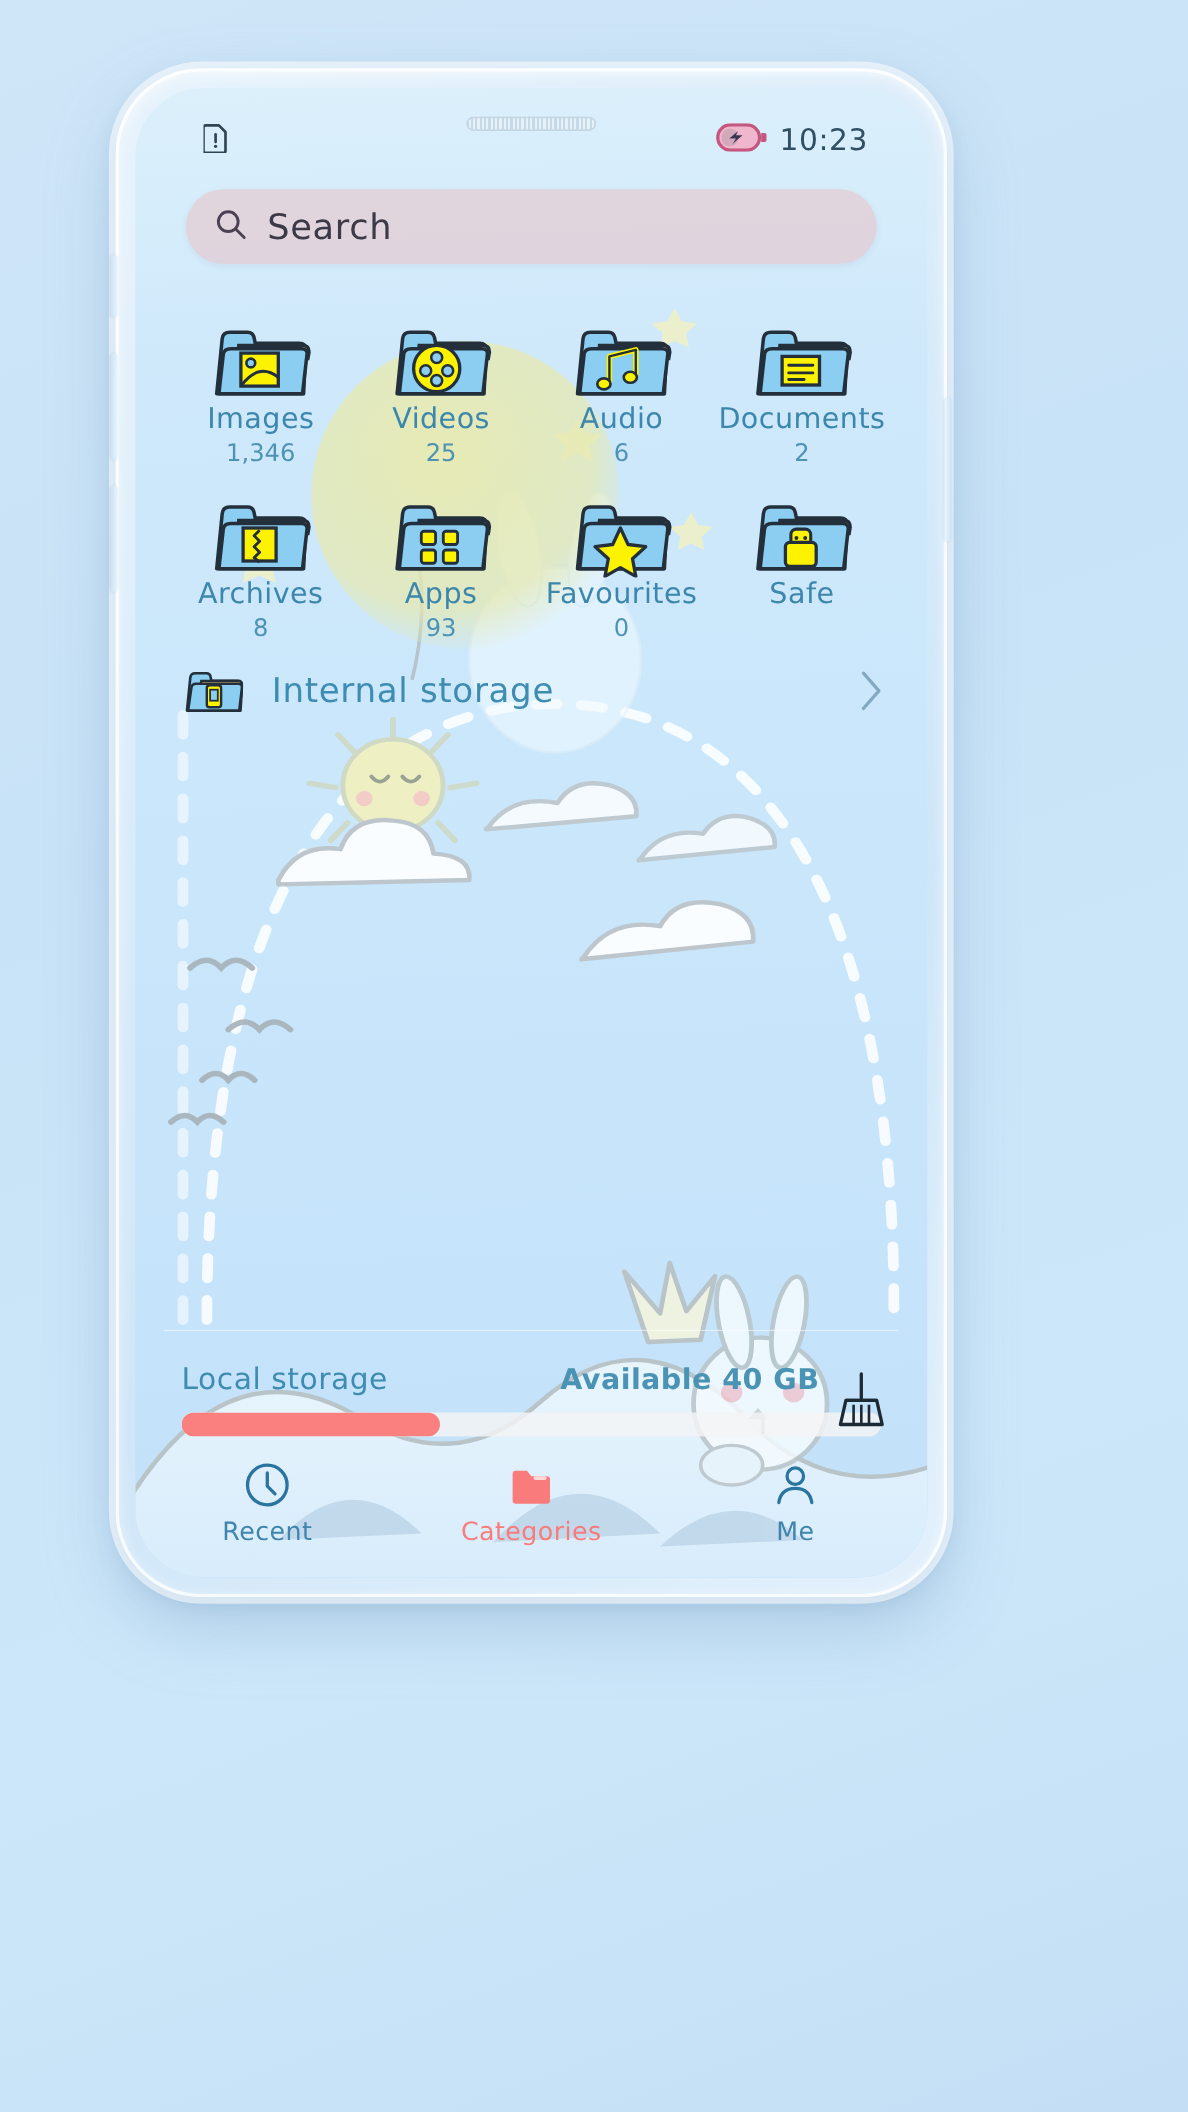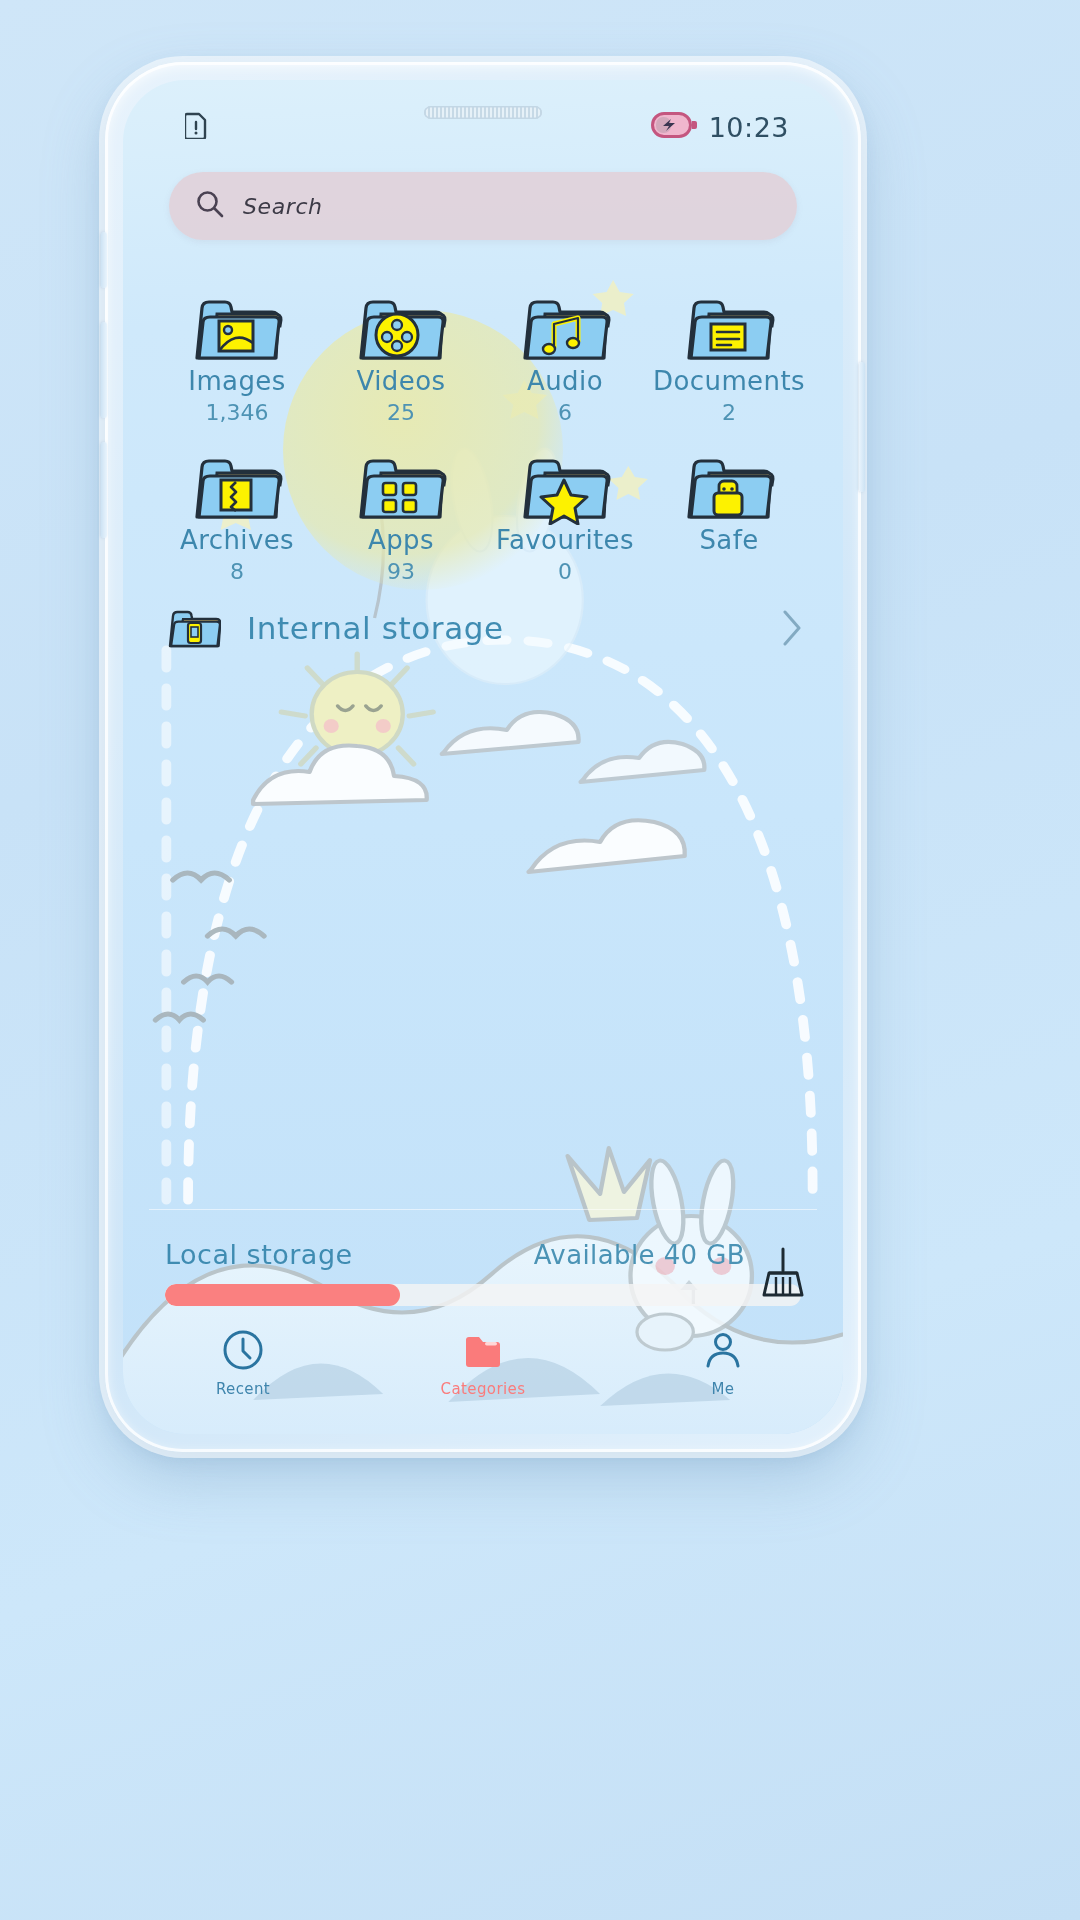--- a/index.html
+++ b/index.html
@@ -83,23 +83,22 @@
   
   .searchbar {
     position:absolute; top:92px; left:46px; right:46px; height:68px;
     background: rgba(226,206,214,.82);
     border-radius: 34px;
     display:flex; align-items:center; gap:18px;
     padding: 0 26px;
     box-shadow: 0 2px 6px rgba(150,130,145,.12);
   }
   .search-text {
-    font-size:22px; color:#3c3a46; letter-spacing:.6px;
+    font-size:32px; color:#3c3a46; letter-spacing:.6px;
     font-family:"DejaVu Sans", sans-serif;
-    font-style:italic;
   }
 
   
   .grid {
     position:absolute; top:200px; left:32px; right:32px;
     display:grid; grid-template-columns: repeat(4,1fr);
     row-gap: 14px;
   }
   .cell {
     display:flex; flex-direction:column; align-items:center;
@@ -139,39 +138,39 @@
   .localbar {
     position:absolute; left:0; right:0; bottom:128px;
     padding: 0 42px;
   }
   .localbar .divider {
     position:absolute; left:26px; right:26px; top:-30px; height:1px;
     background: rgba(255,255,255,.55);
   }
   .lb-head { display:flex; align-items:center; justify-content:space-between; }
   .lb-label { font-size:27px; color:#3f8cb2; letter-spacing:.5px; font-family:"DejaVu Sans", sans-serif; }
-  .lb-avail { font-size:26px; color:#4b93b5; letter-spacing:.4px; margin-right:56px; font-family:"DejaVu Sans", sans-serif; }
+  .lb-avail { font-size:26px; color:#4b93b5; letter-spacing:.4px; margin-right:56px; font-family:"DejaVu Sans", sans-serif;font-weight:bold; }
   .lb-track {
     margin-top:14px; height:22px; border-radius:14px;
     background: rgba(244,244,244,.82); overflow:hidden;
   }
   .lb-fill { height:100%; border-radius:14px; background:#fa8080; }
   .broom {
     position:absolute; right:36px; top:6px; width:48px; height:54px;
   }
 
   
   .tabbar {
     position:absolute; left:0; right:0; bottom:0; height:118px;
     display:flex; align-items:flex-start; justify-content:space-around;
     padding-top: 12px;
   }
   .tab { width:150px; display:flex; flex-direction:column; align-items:center; gap:8px; }
   .tab .ticon { width:44px; height:44px; display:flex; align-items:center; justify-content:center; }
-  .tab .tlabel { font-size:15px; letter-spacing:.4px; font-family:"DejaVu Sans", sans-serif; }
+  .tab .tlabel { font-size:23px; letter-spacing:.4px; font-family:"DejaVu Sans", sans-serif; }
   .tab.inactive .tlabel { color:#3f85ad; }
   .tab.active   .tlabel { color:#fa7b7b; }
 </style>
 </head>
 <body>
 
 <div class="phone-shell">
   <div class="side-btn b1"></div>
   <div class="side-btn b2"></div>
   <div class="side-btn b3"></div>

